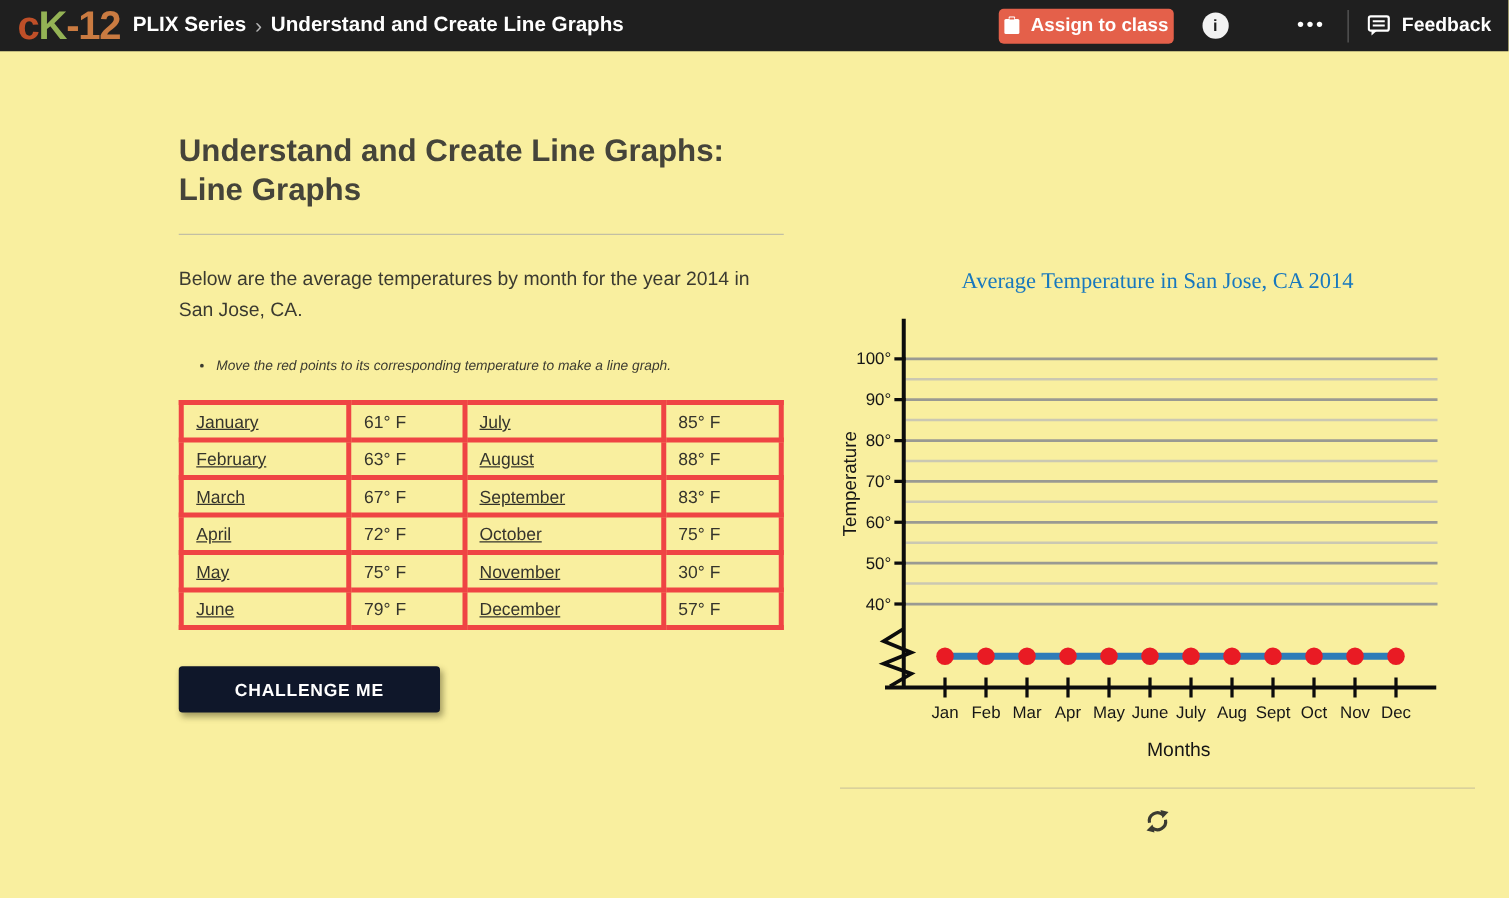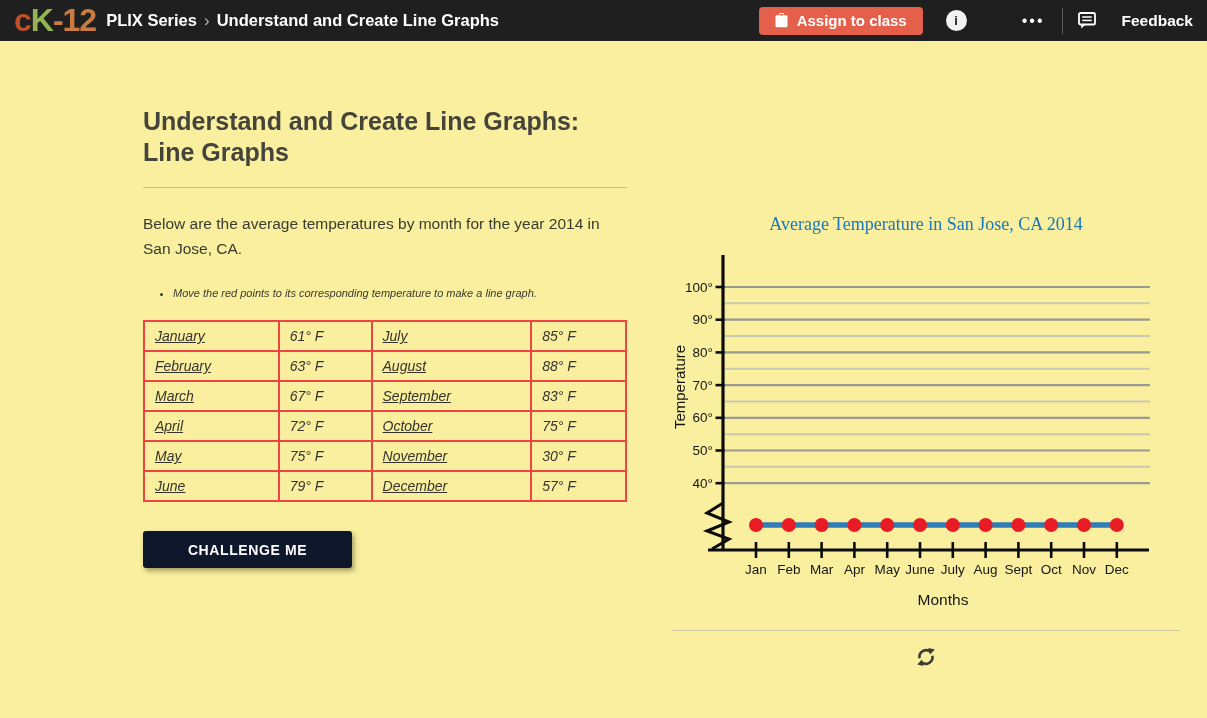--- a/index.html
+++ b/index.html
@@ -19,44 +19,44 @@
   .logo { font-size:32px; font-weight:bold; letter-spacing:-1px; white-space:nowrap; }
   .logo .c  { color:#bf4f28; }
   .logo .k  { color:#94b355; }
   .logo .n  { color:#ca7b41; }
   .crumbs { margin-left:10px; font-size:16.5px; font-weight:bold; color:#ffffff; white-space:nowrap; display:flex; align-items:center; }
   .crumb-sep { color:#b5b5b5; margin:0 7px; font-weight:normal; font-size:17px; }
   .header-spacer { flex:1; }
   .assign-btn {
     display:flex; align-items:center; gap:9px;
     background:#e4604a; border:none; border-radius:4px;
-    height:28px; padding:0 16px; color:#fff;
+    height:28px; padding:0 4px; color:#fff;
     font-family:"Liberation Sans", sans-serif;
     font-size:15px; font-weight:bold; cursor:pointer;
   }
   .info-btn {
     margin-left:23px; width:21px; height:21px; border-radius:50%;
     background:#f2f2f2; color:#1e1e1e; font-weight:bold; font-size:13px;
     display:flex; align-items:center; justify-content:center; cursor:pointer;
   }
   .more-btn { margin-left:55px; color:#fff; font-size:16px; letter-spacing:2px; cursor:pointer; }
   .vdiv { margin-left:18px; width:1px; height:26px; background:#5c5c5c; }
-  .feedback { margin-left:15px; display:flex; align-items:center; gap:24px; color:#fff; font-weight:bold; font-size:15.5px; cursor:pointer; }
+  .feedback { margin-left:15px; display:flex; align-items:center; gap:8px; color:#fff; font-weight:bold; font-size:15.5px; cursor:pointer; }
 
   
   .left-col { position:absolute; left:143px; top:106px; width:484px; }
   .page-title { font-size:25px; line-height:31px; font-weight:bold; color:#45443a; }
   .title-rule { margin-top:19px; border:none; border-top:1px solid #c3bfa4; height:0; }
   .intro { margin-top:23px; font-size:15.5px; line-height:25px; }
   .instructions { margin-top:17px; padding-left:30px; }
   .instructions li { font-size:11px; line-height:31px;font-style:italic; }
   .temps-table { margin-top:11px; border-collapse:collapse; border:2px solid #35342c; }
   .temps-table td {
-    border:2px solid #ef4444; height:30px; padding:2px 10px;
-    font-size:14px; color:#35342c; vertical-align:middle;font-style:italic;
+    border:4px solid #ef4444; height:30px; padding:2px 10px;
+    font-size:14px; color:#35342c; vertical-align:middle;
   }
   .temps-table td.c-month1 { width:135px; }
   .temps-table td.c-temp1  { width:93px;  }
   .temps-table td.c-month2 { width:160px; }
   .temps-table td.c-temp2  { width:95px;  }
   .month-link { color:#35342c; text-decoration:underline; cursor:pointer; }
   .challenge-btn {
     margin-top:29px; width:209px; height:37px;
     background:#0f172a; border:none; border-radius:3px;
     color:#fff; font-family:"Liberation Sans", sans-serif;

